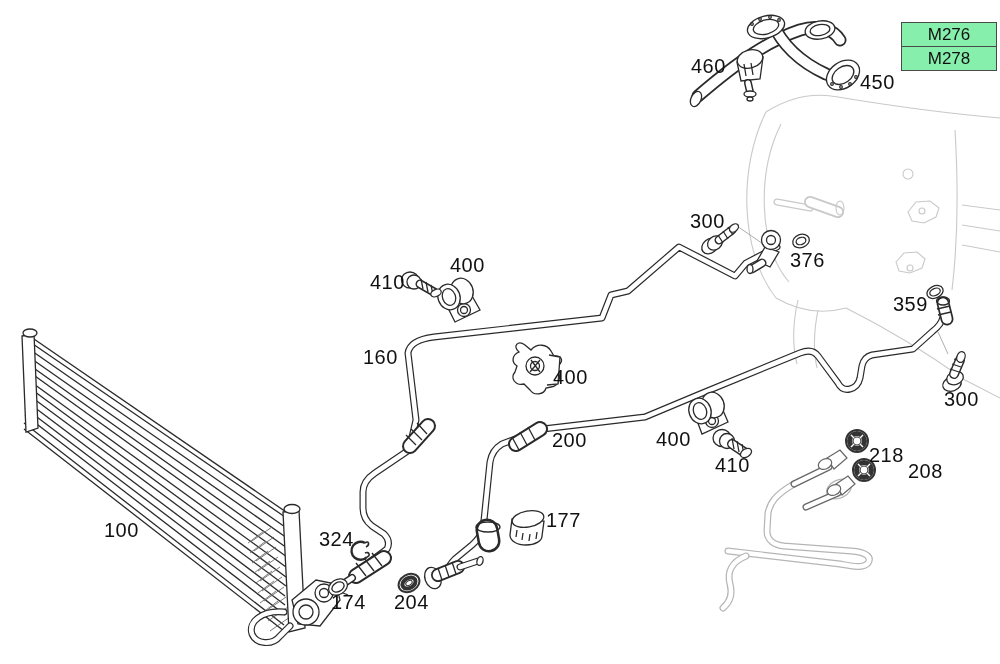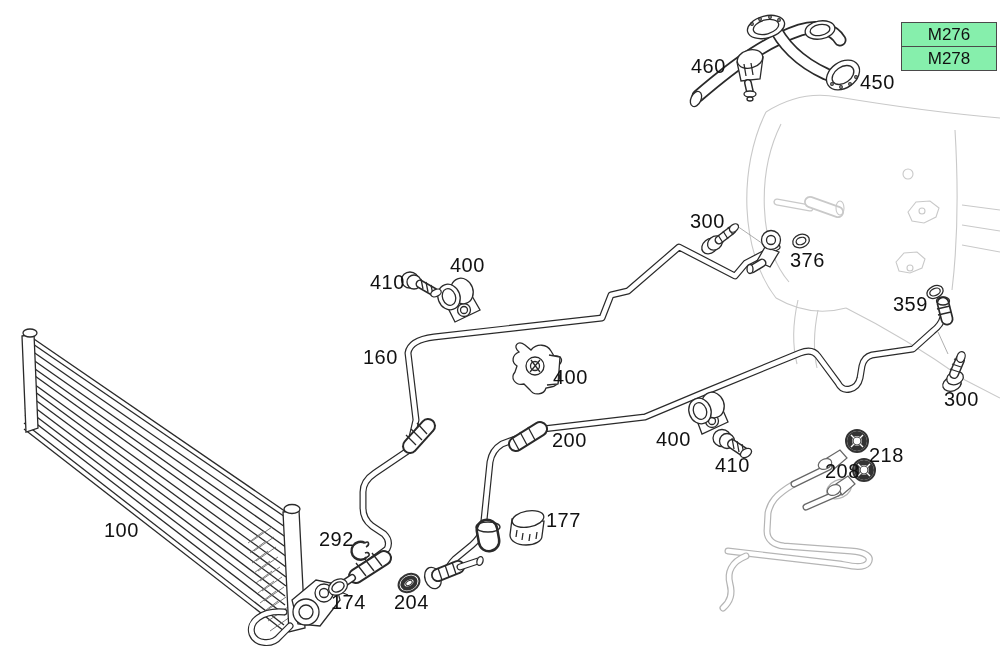--- a/index.html
+++ b/index.html
@@ -315,24 +315,24 @@
       <ellipse class="dk" cx="750" cy="94" rx="6" ry="3"></ellipse>
       <ellipse class="dk" cx="750" cy="99" rx="3" ry="2"></ellipse>
     </g>
   </svg>
 
   <div class="part-label" style="left:104px;top:519px">100</div>
   <div class="part-label" style="left:552px;top:429px">200</div>
   <div class="part-label" style="left:546px;top:509px">177</div>
   <div class="part-label" style="left:394px;top:591px">204</div>
   <div class="part-label" style="left:893px;top:293px">359</div>
-  <div class="part-label" style="left:825px;top:460px">208</div>
+  <div class="part-label" style="left:908px;top:460px">208</div>
   <div class="part-label" style="left:363px;top:346px">160</div>
   <div class="part-label" style="left:331px;top:591px">174</div>
-  <div class="part-label" style="left:319px;top:528px">292</div>
+  <div class="part-label" style="left:319px;top:528px">324</div>
   <div class="part-label" style="left:790px;top:249px">376</div>
   <div class="part-label" style="left:869px;top:444px">218</div>
   <div class="part-label" style="left:690px;top:210px">300</div>
   <div class="part-label" style="left:944px;top:388px">300</div>
   <div class="part-label" style="left:450px;top:254px">400</div>
   <div class="part-label" style="left:656px;top:428px">400</div>
   <div class="part-label" style="left:370px;top:271px">410</div>
   <div class="part-label" style="left:715px;top:454px">410</div>
   <div class="part-label" style="left:860px;top:71px">450</div>
   <div class="part-label" style="left:691px;top:55px">460</div>

